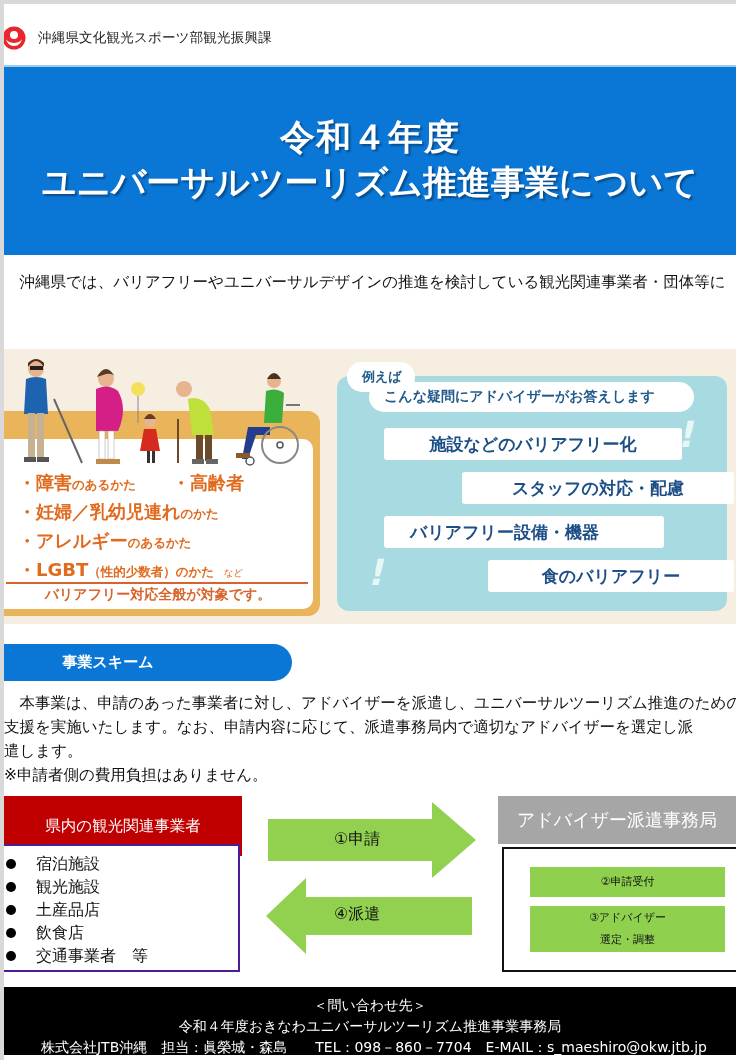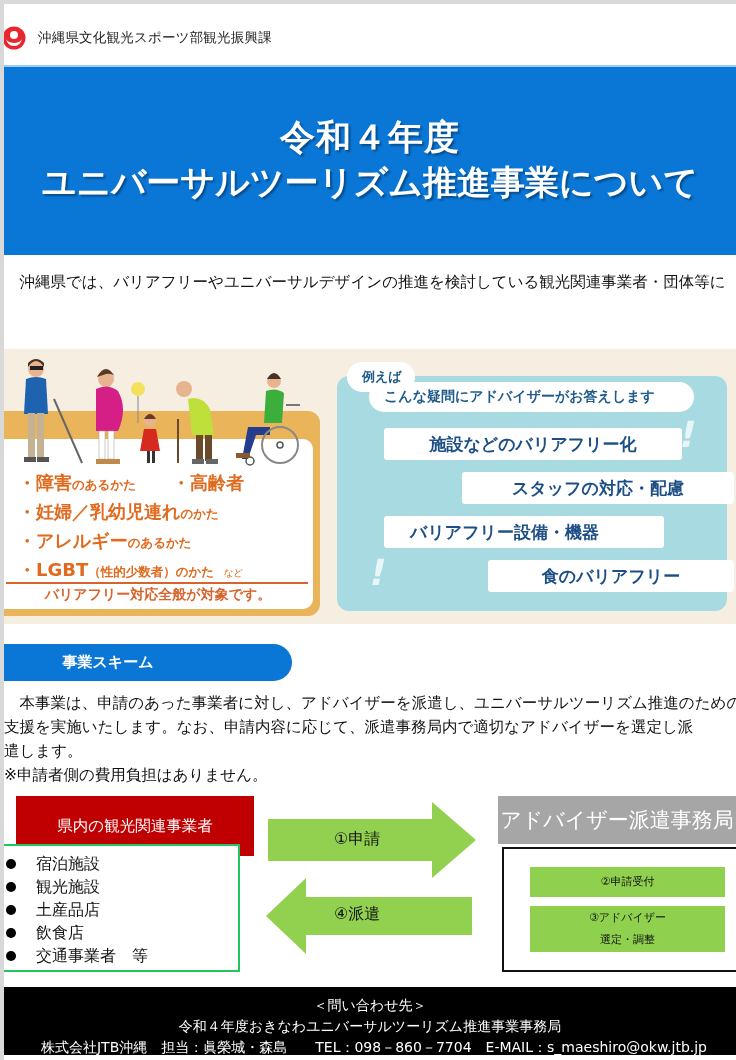--- a/index.html
+++ b/index.html
@@ -44,29 +44,29 @@
   .excl { position: absolute; color: #e8f6f8; font-weight: bold; font-size: 36px; transform: skewX(-12deg); }
 
   
   .section-pill { position: absolute; left: 0; top: 640px; width: 288px; height: 37px; background: #0a76d6; border-radius: 0 19px 19px 0; color: #fff; font-weight: bold; font-size: 15px; display: flex; align-items: center; justify-content: center; padding-right: 80px; }
 
   .scheme { position: absolute; left: 0; top: 687px; width: 732px; font-size: 15.5px; line-height: 24px; }
   .scheme p { white-space: nowrap; }
   .scheme .indent { text-indent: 1em; }
 
   
-  .biz-head { position: absolute; left: 12px; top: 792px; width: 238px; height: 60px; background: #c00000; color: #fff; font-size: 15.5px; display: flex; align-items: center; justify-content: center; }
-  .biz-box { position: absolute; left: -4px; top: 840px; width: 240px; height: 128px; border: 2px solid #22c55e; background: #fff; padding: 6px 0 0 4px; }
+  .biz-head { position: absolute; left: 0; top: 792px; width: 238px; height: 60px; background: #c00000; color: #fff; font-size: 15.5px; display: flex; align-items: center; justify-content: center; }
+  .biz-box { position: absolute; left: -4px; top: 840px; width: 240px; height: 128px; border: 2px solid #4c1d95; background: #fff; padding: 6px 0 0 4px; }
   .biz-item { font-size: 16px; line-height: 23px; display: flex; align-items: center; white-space: nowrap; }
   .bullet { display: inline-block; width: 10px; height: 10px; border-radius: 50%; background: #000; margin-right: 20px; }
 
   .arrow { position: absolute; }
   .arrow-label { position: absolute; font-size: 16px; color: #111; white-space: nowrap; }
 
-  .off-head { position: absolute; left: 494px; top: 792px; width: 238px; height: 48px; background: #a6a6a6; color: #fff; font-size: 21px; display: flex; align-items: center; justify-content: center; }
+  .off-head { position: absolute; left: 494px; top: 792px; width: 238px; height: 48px; background: #a6a6a6; color: #fff; font-size: 18px; display: flex; align-items: center; justify-content: center; }
   .off-box { position: absolute; left: 498px; top: 843px; width: 240px; height: 125px; border: 2px solid #111; background: #fff; }
   .off-step { position: absolute; left: 526px; width: 195px; background: #8fd14f; color: #111; font-size: 11px; display: flex; align-items: center; justify-content: center; text-align: center; line-height: 22px; }
 
   
   .footer { position: absolute; left: 0; top: 983px; width: 732px; height: 68px; background: #000; color: #fff; text-align: center; font-size: 14px; line-height: 21px; padding-top: 8px; }
   .footer .contact { white-space: nowrap; margin-left: -130px; width: 1000px; }
 </style>
 </head>
 <body>
 

